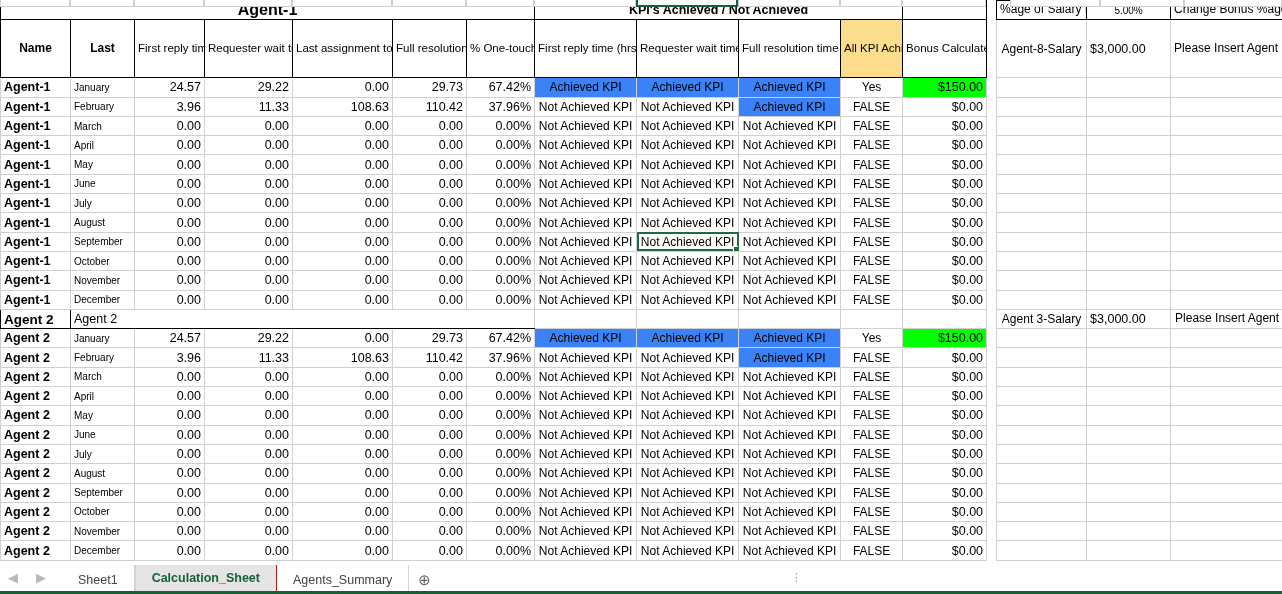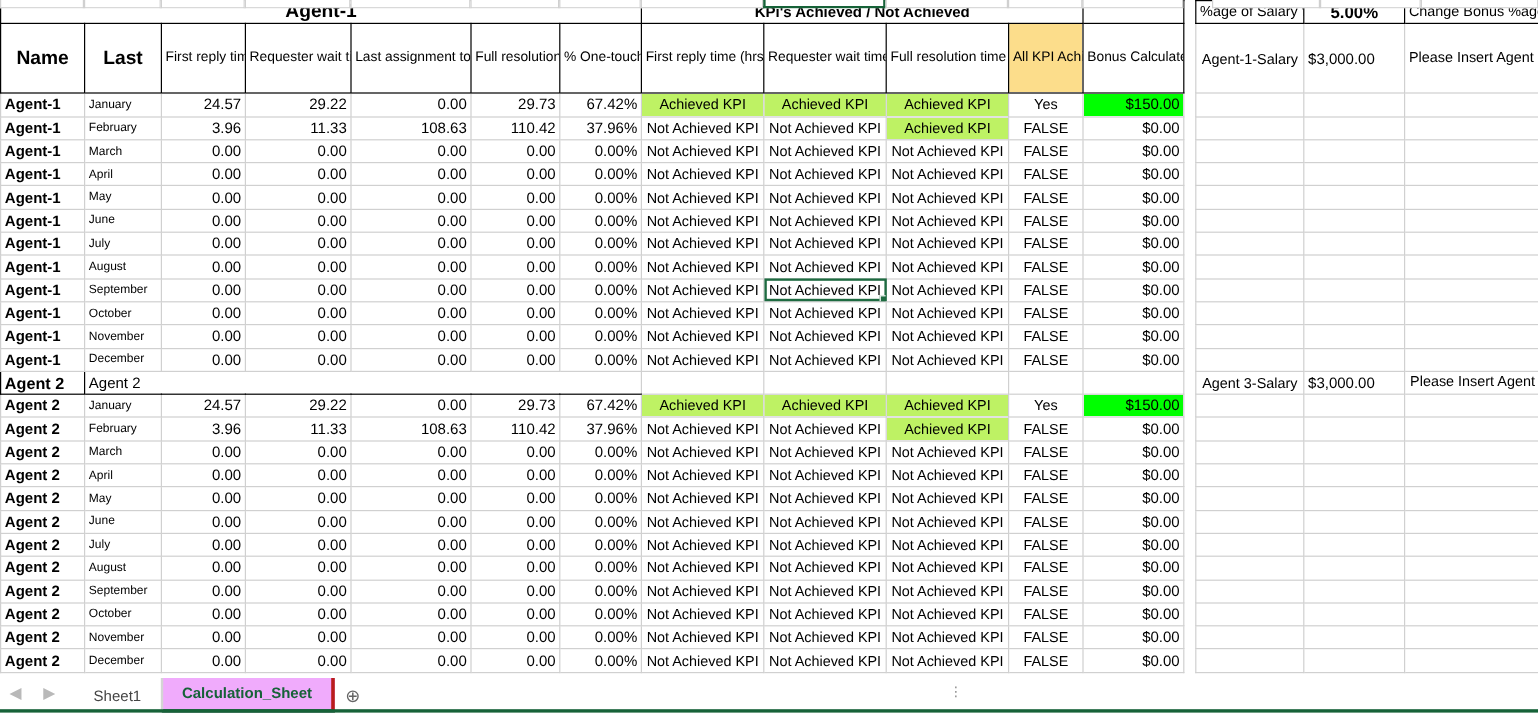--- a/index.html
+++ b/index.html
@@ -46,38 +46,38 @@
     background: #C9C9C9;
     text-align:center; font-weight:bold; font-size:12.5px;
     border:1px solid #000 !important;
   }
   .colhdr {
     border:1px solid #000 !important;
     text-align:center; vertical-align:middle;
     white-space: normal; line-height: 1.12; font-size:11.5px;
     background:#fff;
   }
-  .colhdr.big { font-weight:bold; font-size:16px;text-align:center; }
+  .colhdr.big { font-weight:bold; font-size:12px;text-align:center; }
   .colhdr.tan { background:#FCDD8B; }
   .nm { font-weight:bold; font-size:12.5px; text-align:left; }
   .mo { text-align:left; font-size:10px; }
   .num { text-align:right; font-size:12.5px; }
   .kpi { text-align:center; font-size:12px; }
-  .kpi.ok { background:#bef264; }
+  .kpi.ok { background:#3b82f6; }
   .allkpi { text-align:center; font-size:12px; background:#FCE2A0; }
   .bonus { text-align:right; font-size:12.5px; }
   .bonus.hot { background:#00FF00;padding-left:28px; }
   .blank { background:#fff; }
   .sep { background:#F8CBA0; border:1px solid #000 !important; font-weight:bold; font-size:13.5px; text-align:left;}
   .sep-plain { background:#F8CBA0; border-top:1px solid #000 !important; border-bottom:1px solid #000 !important; border-left:none; border-right:none;}
   .sal-lbl { background:#FCDD8B; text-align:center; font-size:12px; }
   .sal-val { background:#FCDD8B; font-size:12.5px; }
   .sal-note { background:#FCDD8B; text-align:center; font-size:12px; white-space:normal; line-height:1.12; }
   .pct-hdr { background:#fff; text-align:center; white-space:normal; line-height:1.12; font-size:12px; border:1px solid #000 !important;}
-  .pct-val { background:#FFBF00; text-align:center; font-weight:bold; font-size:14px; border:1px solid #000 !important;}
+  .pct-val { background:#FFBF00; text-align:center; font-weight:normal; font-size:10px; border:1px solid #000 !important;}
   .chg-hdr { background:#fff; text-align:center; white-space:normal; line-height:1.12; font-size:12px; border:1px solid #000 !important;}
   .sal-note.ovf { overflow: visible; }
 
   
   .selected { position: relative; outline: 2px solid #1E6B41; outline-offset:-2px; z-index:5;}
   .selected::after {
     content:""; position:absolute; right:-3px; bottom:-3px;
     width:6px; height:6px; background:#1E6B41; border:1px solid #fff;
   }
 
@@ -95,24 +95,24 @@
   }
   #tabnav { position:absolute; left:6px; top:6px; display:flex; gap:14px; align-items:center;}
   .navarrow { width:14px; height:14px; color:#b9b9b9; font-size:13px; line-height:14px; text-align:center; }
   #tabs { position:absolute; left:62px; top:0px; height:29px; display:flex; align-items:stretch; font-size:12.5px;}
   .tab {
     display:flex; align-items:center; padding:0 16px;
     color:#444; border-right:1px solid #d4d4d4; cursor:default;
     height:29px;
   }
   .tab.active {
-    color:#166238; font-weight:bold; background:#f0abfc;
+    color:#166238; font-weight:bold; background:#e5e5e5;
     border:1px solid #d4d4d4; border-top:none;
     border-bottom:3px solid #166238;
-    border-right:3px solid #b91c1c;
+    border-right:1px solid #b91c1c;
   }
   .addsheet {
     display:flex; align-items:center; justify-content:center;
     width:30px; height:29px; color:#666; font-size:15px;
   }
   #splitdots { position:absolute; left:791px; top:9px; color:#8a8a8a; font-size:11px; letter-spacing:0; line-height:6px;}
   #greenline { position:absolute; left:0; top:591px; width:1282px; height:3px; background:#166238; }
 </style>
 </head>
 <body>
@@ -156,21 +156,21 @@
             <td class="colhdr">Requester wait time (hrs)</td>
             <td class="colhdr">Last assignment to resolution time (hrs)</td>
             <td class="colhdr">Full resolution time (hrs)</td>
             <td class="colhdr">% One-touch tickets</td>
             <td class="colhdr">First reply time (hrs)</td>
             <td class="colhdr">Requester wait time (hrs)</td>
             <td class="colhdr">Full resolution time (hrs)</td>
             <td class="colhdr tan">All KPI Achieved/Not Achieved</td>
             <td class="colhdr">Bonus Calculate if All 3 KPI's Achieved</td>
             <td class="blank" style="border:none"></td>
-            <td class="sal-lbl">Agent-1-Salary</td>
+            <td class="sal-lbl">Agent-8-Salary</td>
             <td class="sal-val">$3,000.00</td>
             <td class="sal-note">Please Insert Agent Salary Here</td>
           </tr>
           <tr>
             <td class="nm">Agent-1</td>
             <td class="mo">January</td>
             <td class="num">24.57</td>
             <td class="num">29.22</td>
             <td class="num">0.00</td>
             <td class="num">29.73</td>
@@ -635,19 +635,20 @@
   </div>
 
   <div id="bottom-bar">
     <div id="tabnav">
       <span class="navarrow">◀</span>
       <span class="navarrow">▶</span>
     </div>
     <div id="tabs">
         <div class="tab">Sheet1</div>
         <div class="tab active">Calculation_Sheet</div>
+        <div class="tab">Agents_Summary</div>
         <div class="addsheet">⊕</div>
       </div>
     <div id="splitdots">⋮</div>
 
   </div>
   <div id="greenline"></div>
 </div>
 
 </body></html>

